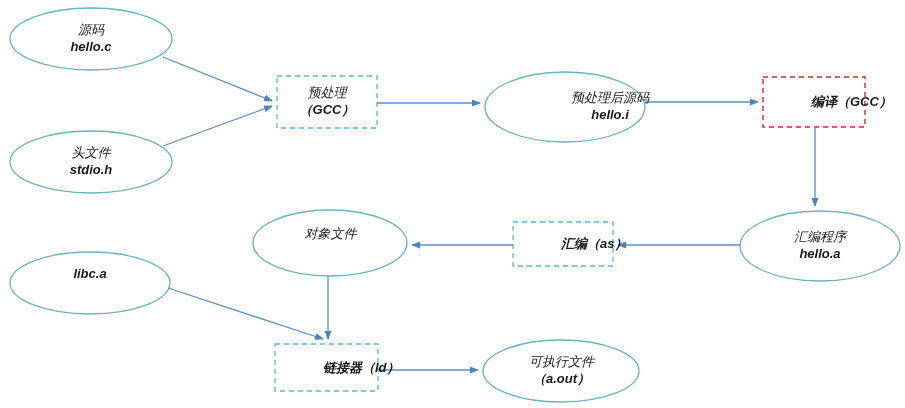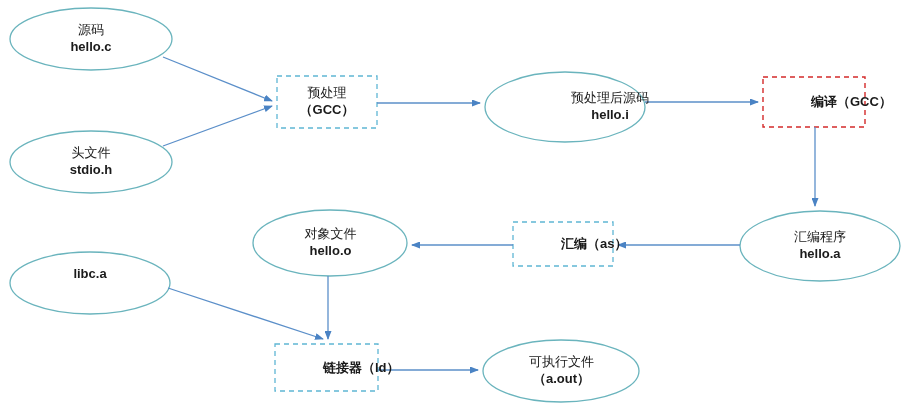--- a/index.html
+++ b/index.html
@@ -49,20 +49,21 @@
     stroke-width: 1.3;
     fill: none;
   }
   .node-label {
     position: absolute;
     text-align: center;
     color: #1a1a1a;
     line-height: 1.28;
     pointer-events: none;
     white-space: nowrap;
+    font-style: italic;
   }
   .node-label .l1 {
     display: block;
     font-size: 13px;
     font-weight: 400;
   }
   .node-label .l2 {
     display: block;
     font-size: 13px;
     font-weight: 700;
@@ -149,21 +150,20 @@
     <span class="l1">汇编程序</span>
     <span class="l2">hello.a</span>
   </div>
 
   <div class="node-label single" style="left:513px; top:236px; width:100px;">
     <span class="l2">汇编（as）</span>
   </div>
 
   <div class="node-label" style="left:253px; top:226px; width:155px;">
     <span class="l1">对象文件</span>
-    <span class="l2">hello.o</span>
   </div>
 
   <div class="node-label" style="left:10px; top:266px; width:160px;">
     <span class="l2">libc.a</span>
   </div>
 
   <div class="node-label single" style="left:275px; top:360px; width:103px;">
     <span class="l2">链接器（ld）</span>
   </div>
 

